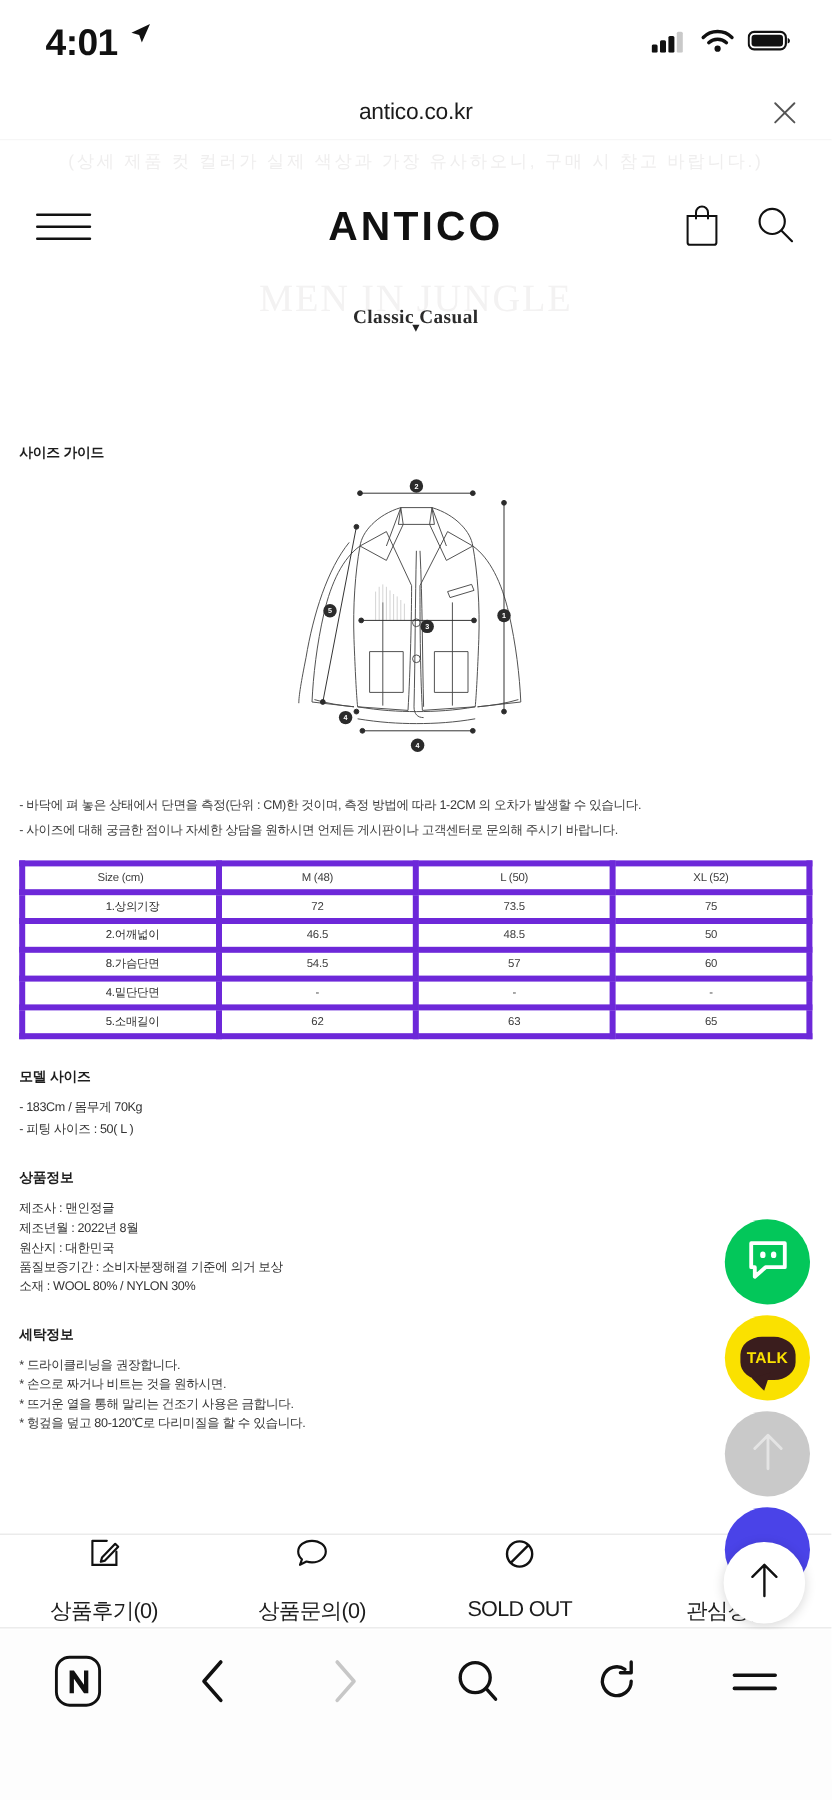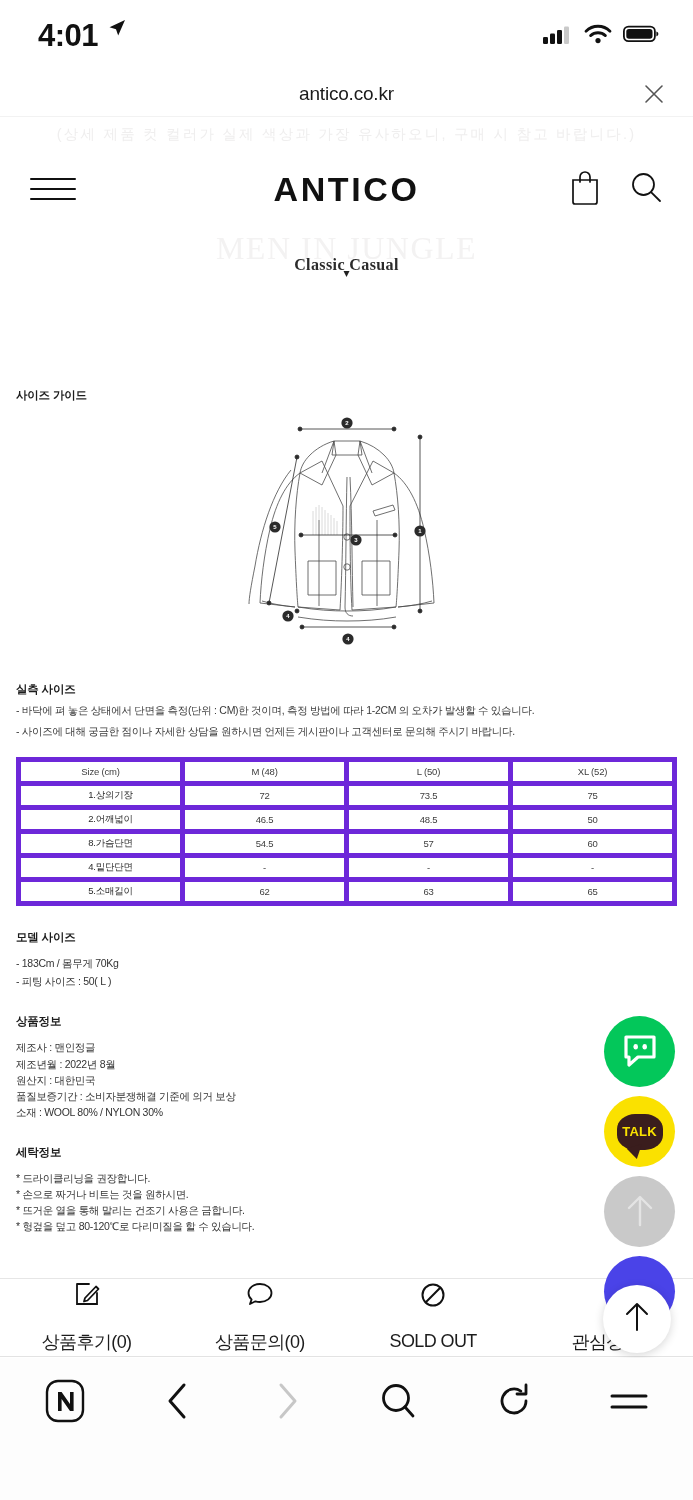--- a/index.html
+++ b/index.html
@@ -70,21 +70,21 @@
     font-size:16px; font-weight:700; color:#2b2b2b; letter-spacing:0.4px;
   }
   .hero-caret{
     position:absolute; left:50%; top:36px; transform:translateX(-50%);
     font-size:12px; color:#222;
   }
 
   
   .section{ padding:0 16px; }
   .sg-title{
-    font-size:11.5px; font-weight:700; color:#1d1d1d; margin-top:62px; letter-spacing:-0.2px;
+    font-size:11.5px; font-weight:700; color:#1d1d1d; margin-top:44px; letter-spacing:-0.2px;
   }
   .jacket-wrap{ display:flex; justify-content:center; margin-top:12px; }
 
   .h-title{ font-size:11.5px; font-weight:700; color:#1d1d1d; letter-spacing:-0.2px; }
   .h-line{ font-size:10.5px; color:#3a3a3a; margin-top:7px; letter-spacing:-0.3px; }
 
   .meas-block{ margin-top:22px; }
   .meas-block .h-line:first-of-type{ margin-top:12px; }
 
   
@@ -361,21 +361,20 @@
           <circle cx="121" cy="201" r="5.6" fill="#2b2b2b"></circle>
           <text x="121" y="203.2" fill="#fff">4</text>
 
           <circle cx="181" cy="224" r="5.6" fill="#2b2b2b"></circle>
           <text x="181" y="226.2" fill="#fff">4</text>
         </g>
       </svg>
     </div>
 
     <div class="meas-block">
-      <div class="h-title">실측 사이즈</div>
       <div class="h-line">- 바닥에 펴 놓은 상태에서 단면을 측정(단위 : CM)한 것이며, 측정 방법에 따라 1-2CM 의 오차가 발생할 수 있습니다.</div>
       <div class="h-line">- 사이즈에 대해 궁금한 점이나 자세한 상담을 원하시면 언제든 게시판이나 고객센터로 문의해 주시기 바랍니다.</div>
     </div>
 
     <table class="size">
       <thead>
         <tr>
           <th>Size (cm)</th>
           <th>M (48)</th>
           <th>L (50)</th>

